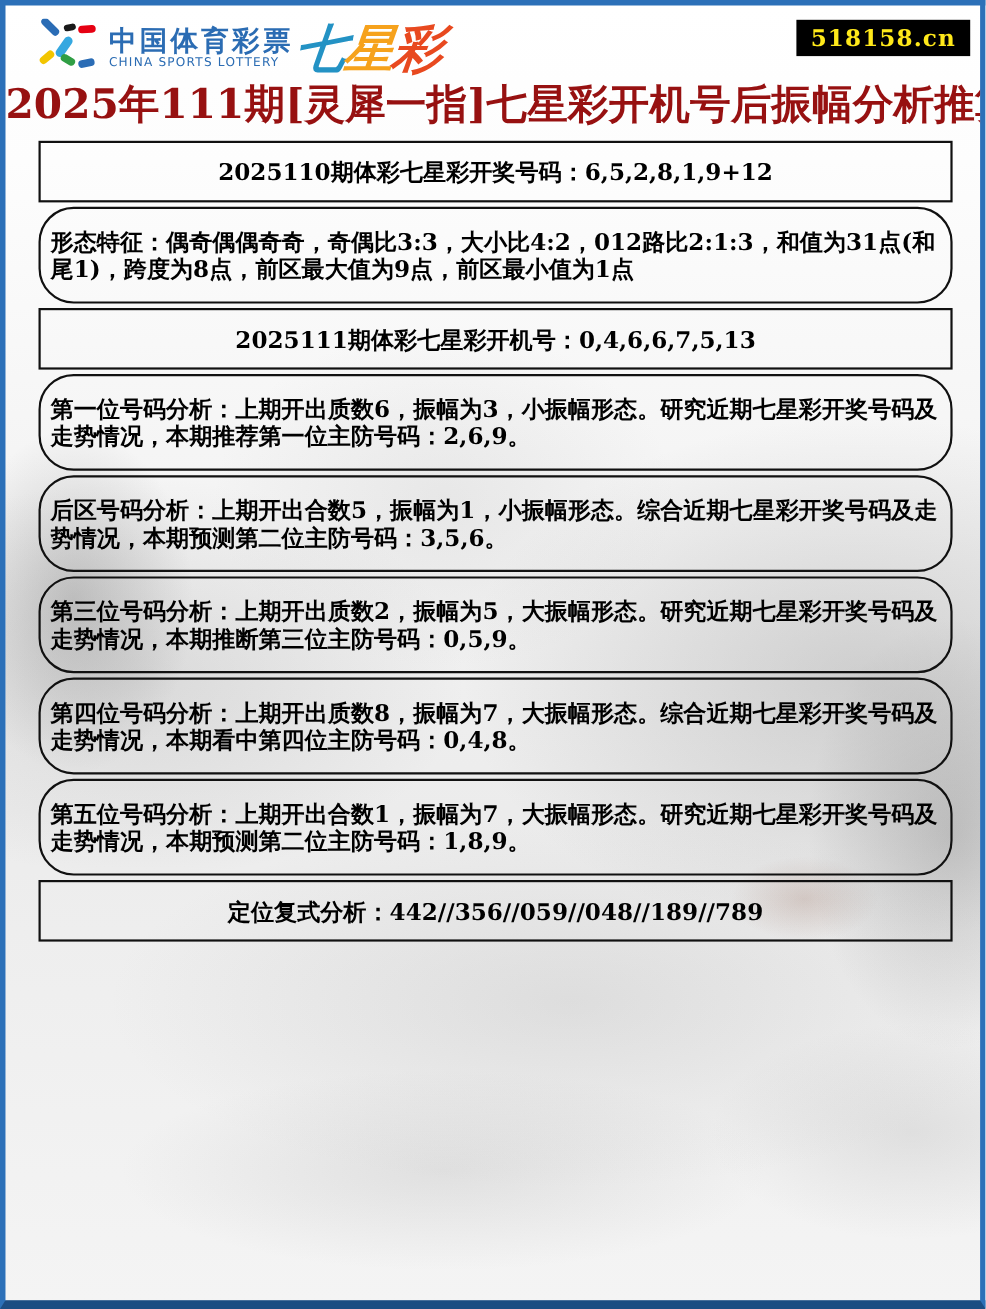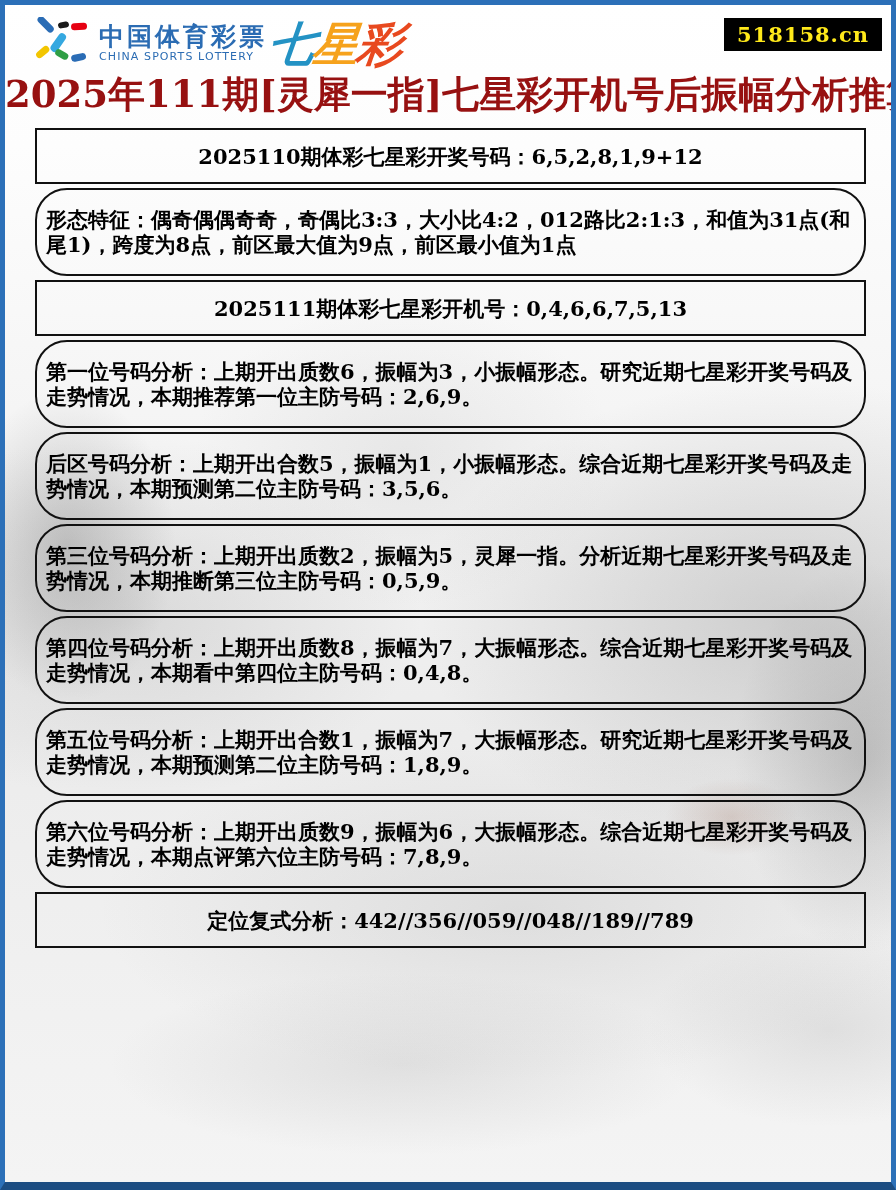--- a/index.html
+++ b/index.html
@@ -78,20 +78,19 @@
   </div>
 
   <h1 class="title">2025年111期[灵犀一指]七星彩开机号后振幅分析推算</h1>
 
   <div class="content">
     <div class="box c">2025110期体彩七星彩开奖号码：6,5,2,8,1,9+12</div>
     <div class="box l">形态特征：偶奇偶偶奇奇，奇偶比3:3，大小比4:2，012路比2:1:3，和值为31点(和尾1)，跨度为8点，前区最大值为9点，前区最小值为1点</div>
     <div class="box c">2025111期体彩七星彩开机号：0,4,6,6,7,5,13</div>
     <div class="box l">第一位号码分析：上期开出质数6，振幅为3，小振幅形态。研究近期七星彩开奖号码及走势情况，本期推荐第一位主防号码：2,6,9。</div>
     <div class="box l">后区号码分析：上期开出合数5，振幅为1，小振幅形态。综合近期七星彩开奖号码及走势情况，本期预测第二位主防号码：3,5,6。</div>
-    <div class="box l">第三位号码分析：上期开出质数2，振幅为5，灵犀一指。分析近期七星彩开奖号码及走势情况，本期推断第三位主防号码：0,5,9。</div>
+    <div class="box l">第三位号码分析：上期开出质数2，振幅为5，大振幅形态。研究近期七星彩开奖号码及走势情况，本期推断第三位主防号码：0,5,9。</div>
     <div class="box l">第四位号码分析：上期开出质数8，振幅为7，大振幅形态。综合近期七星彩开奖号码及走势情况，本期看中第四位主防号码：0,4,8。</div>
     <div class="box l">第五位号码分析：上期开出合数1，振幅为7，大振幅形态。研究近期七星彩开奖号码及走势情况，本期预测第二位主防号码：1,8,9。</div>
-    <div class="box l">第六位号码分析：上期开出质数9，振幅为6，大振幅形态。综合近期七星彩开奖号码及走势情况，本期点评第六位主防号码：7,8,9。</div>
     <div class="box c">定位复式分析：442//356//059//048//189//789</div>
   </div>
 
 </div>
 
 </body></html>

